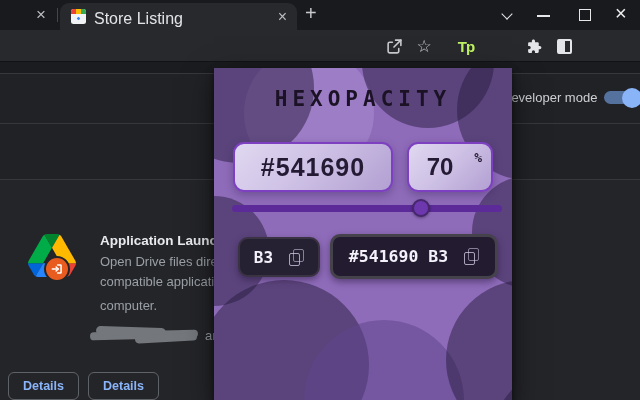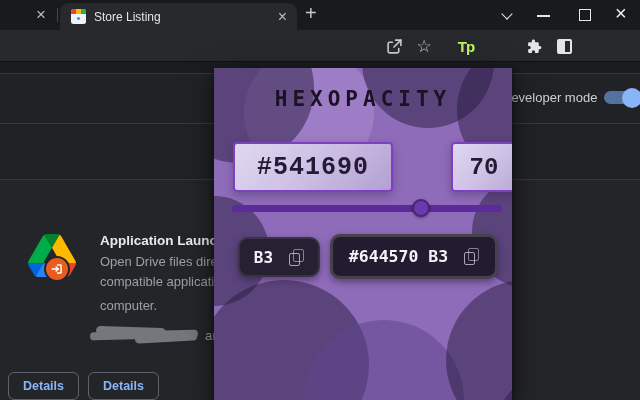--- a/index.html
+++ b/index.html
@@ -4,21 +4,21 @@
 <style>
   * { margin:0; padding:0; box-sizing:border-box; }
   html,body { width:640px; height:400px; overflow:hidden; }
   body { position:relative; background:#1d1e21; font-family:"Liberation Sans", sans-serif; }
 
   
   .tabstrip { position:absolute; left:0; top:0; width:640px; height:30px; background:#191a1d; }
   .ghost-close { position:absolute; left:36px; top:6px; color:#b9bcc0; font-size:17px; line-height:17px; cursor:default; }
   .tab-divider { position:absolute; left:57px; top:8px; width:1px; height:14px; background:#45464a; }
   .tab { position:absolute; left:60px; top:3px; width:237px; height:27px; background:#28292d; border-radius:9px 9px 0 0; }
-  .tab-title { position:absolute; left:34px; top:7px; font-size:12px; color:#e2e4e7; white-space:nowrap; }
+  .tab-title { position:absolute; left:34px; top:7px; font-size:16px; color:#e2e4e7; white-space:nowrap; }
   .tab-close { position:absolute; right:10px; top:5px; color:#b9bcc0; font-size:16px; line-height:17px; }
   .newtab { position:absolute; left:305px; top:2px; color:#c6c8cb; font-size:20px; font-weight:300; }
   .cws-icon { position:absolute; left:11px; top:6px; width:15px; height:15px; background:#f1f3f4; border-radius:2.5px; overflow:hidden; }
   .cws-icon .awn { position:absolute; top:0; height:5px; width:5px; }
   .cws-icon .ball { position:absolute; left:5px; top:7px; width:5px; height:5px; border-radius:50%; background:#4285f4; border:1px solid #fff; }
   .chevron { position:absolute; left:503px; top:10px; width:9px; height:9px; }
   .chevron::before { content:""; position:absolute; left:0; top:0; width:7px; height:7px; border-right:1.6px solid #e6e7e9; border-bottom:1.6px solid #e6e7e9; transform:rotate(45deg); }
   .win-min { position:absolute; left:537px; top:15px; width:13px; height:2px; background:#e6e7e9; }
   .win-max { position:absolute; left:579px; top:9px; width:12px; height:12px; border:1.6px solid #e6e7e9; }
   .win-close { position:absolute; left:615px; top:2px; color:#eceef0; font-size:20px; font-weight:300; }
@@ -62,26 +62,26 @@
   .btn { position:absolute; top:192px; height:28px; border:1px solid #5f6368; border-radius:6px; background:transparent; color:#8ab4f8; font-size:12.5px; font-weight:bold; font-family:"Liberation Sans",sans-serif; padding:0 14px; cursor:pointer; }
 
   
   .popup { position:absolute; left:214px; top:68px; width:298px; height:336px; background:#8f6cba; overflow:hidden; z-index:10;
            box-shadow:0 3px 6px rgba(0,0,0,.55), 0 10px 28px rgba(0,0,0,.5); font-family:"DejaVu Sans Mono", monospace; }
   .bubble { position:absolute; border-radius:50%; }
   .b-dark { background:rgba(40,28,62,.5); }
   .b-med { background:rgba(95,70,140,.55); }
   .b-light { background:rgba(172,142,210,.5); }
   .popup-title { position:absolute; left:0; top:19px; width:100%; text-align:center; font-size:21px; font-weight:bold; letter-spacing:5px; color:#1b1226; }
-  .pfield { position:absolute; top:74px; height:50px; border:2.5px solid #7d40c0; border-radius:4px;
+  .pfield { position:absolute; top:74px; height:50px; border:2.5px solid #7d40c0; border-radius:11px;
             background:linear-gradient(135deg,#e0d8f0 0%,#cfc2e6 45%,#b2a0d2 100%);
-            font-family:Liberation Mono, monospace; font-weight:bold; color:#241a33; text-align:center;
+            font-family:Liberation Sans, sans-serif; font-weight:bold; color:#241a33; text-align:center;
             box-shadow:0 3px 8px rgba(45,25,75,.35); }
   .hexfield { left:19px; width:160px; font-size:25px; letter-spacing:1px; }
-  .pctwrap { position:absolute; left:193px; top:74px; width:86px; height:50px;margin-left:44px; }
+  .pctwrap { position:absolute; left:193px; top:74px; width:86px; height:50px; }
   .pctfield { left:0; top:0; width:86px; font-size:24px; padding-right:20px; position:absolute; }
   .pctsign { position:absolute; right:11px; top:8px; font-size:13px; font-weight:bold; color:#241a33; }
   .slider-track { position:absolute; left:18px; top:137px; width:270px; height:7px; border-radius:4px; background:#5c2b99; cursor:pointer; }
   .slider-thumb { position:absolute; top:-6px; width:18px; height:18px; border-radius:50%; background:#6d37ad; border:2px solid #46266e; box-shadow:0 1px 3px rgba(0,0,0,.4); }
   .chip { position:absolute; border-radius:10px; display:flex; align-items:center; justify-content:center; gap:16px;
           color:#f4f1fa; font-weight:bold; cursor:pointer; box-shadow:0 3px 7px rgba(35,20,55,.5); }
   .chip1 { left:24px; top:169px; width:82px; height:40px; background:#262033; border:2px solid #3a3344; font-size:16px; }
   .chip2 { left:116px; top:166px; width:168px; height:45px; background:#231c30; border:3px solid #46424c; font-size:16.5px; }
   .copy-icon { position:relative; width:15px; height:17px; flex:0 0 auto; }
   .copy-icon::before { content:""; position:absolute; right:0; top:0; width:9px; height:11px; border:1.8px solid rgba(215,208,232,.55); border-radius:2px; }
@@ -216,16 +216,16 @@
 
   <div class="slider-track">
     <span class="slider-thumb" style="left: calc(70% - 9px);"></span>
   </div>
 
   <div class="chip chip1">
     <span>B3</span>
     <span class="copy-icon"></span>
   </div>
   <div class="chip chip2">
-    <span>#644570 B3</span>
+    <span>#541690 B3</span>
     <span class="copy-icon"></span>
   </div>
 </div>
 
 </body></html>

